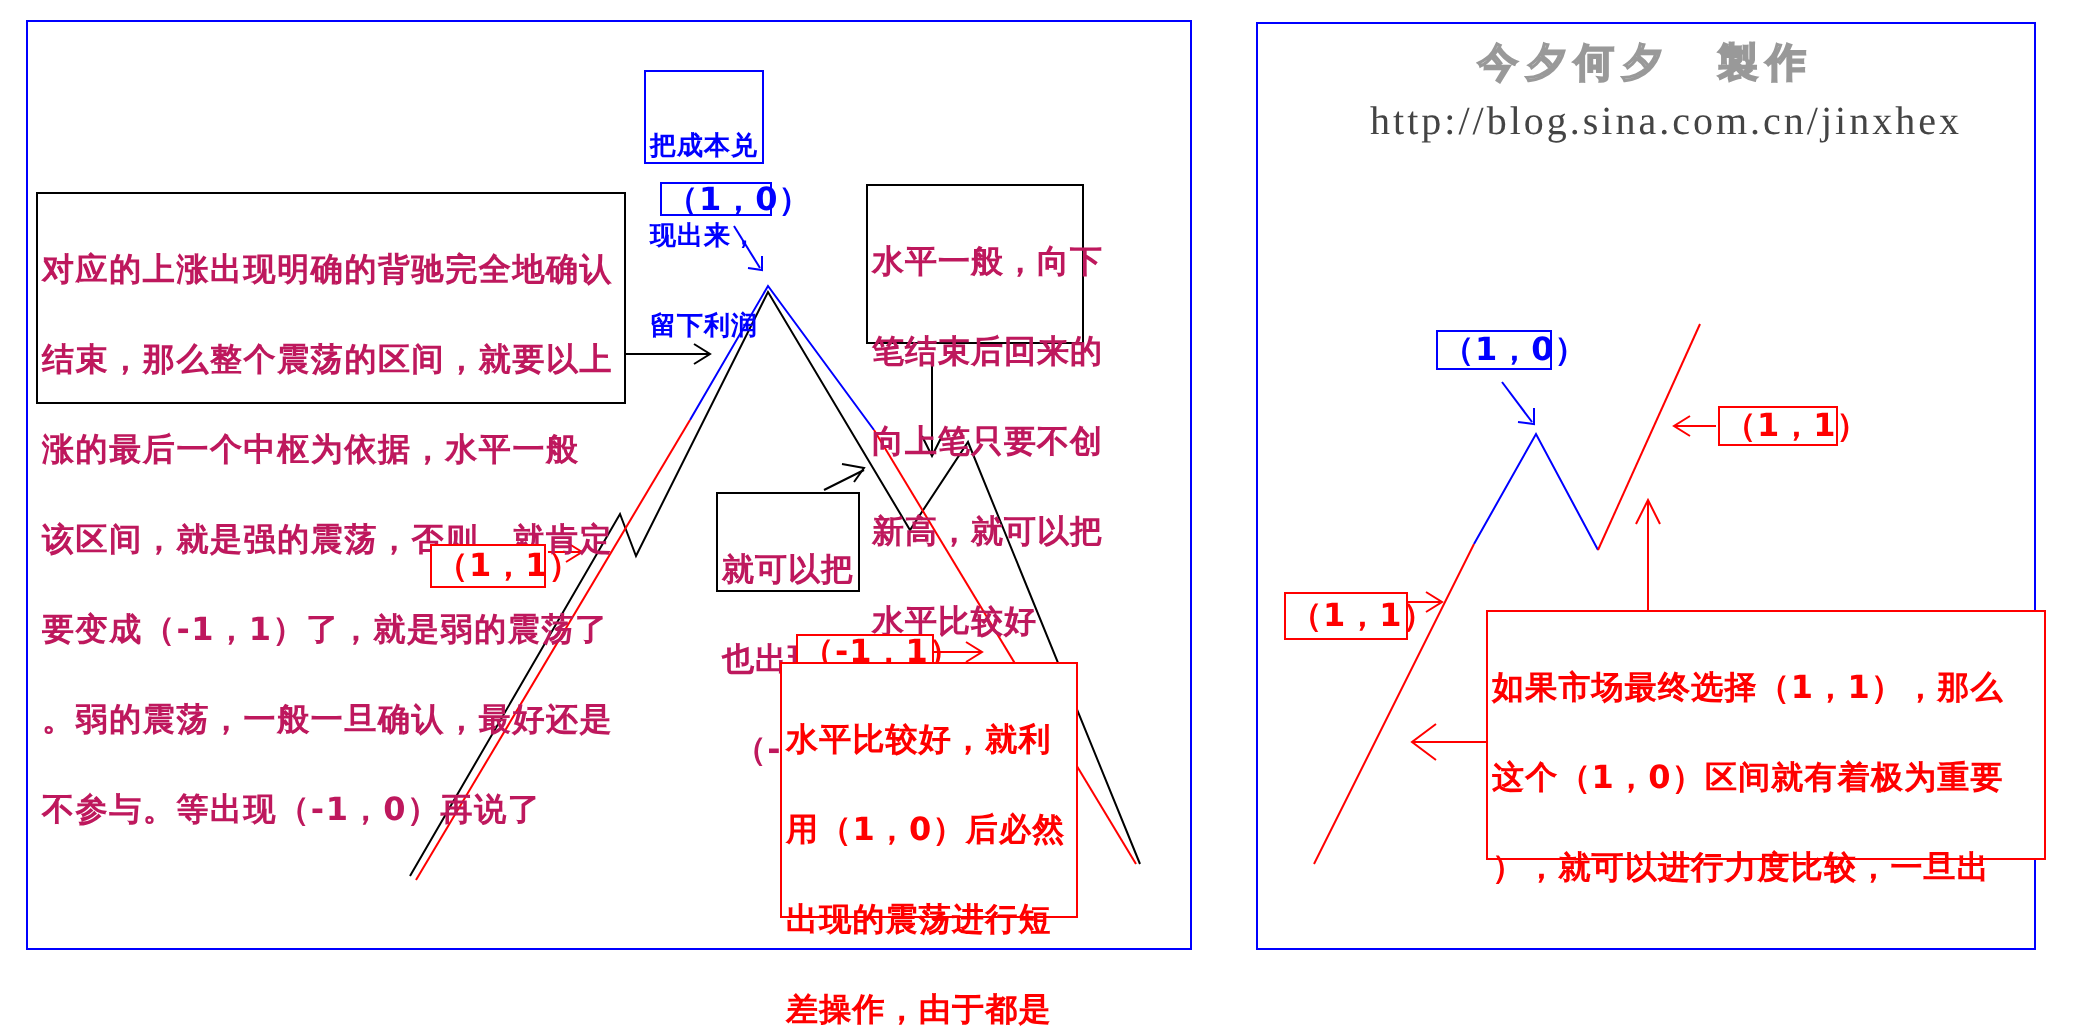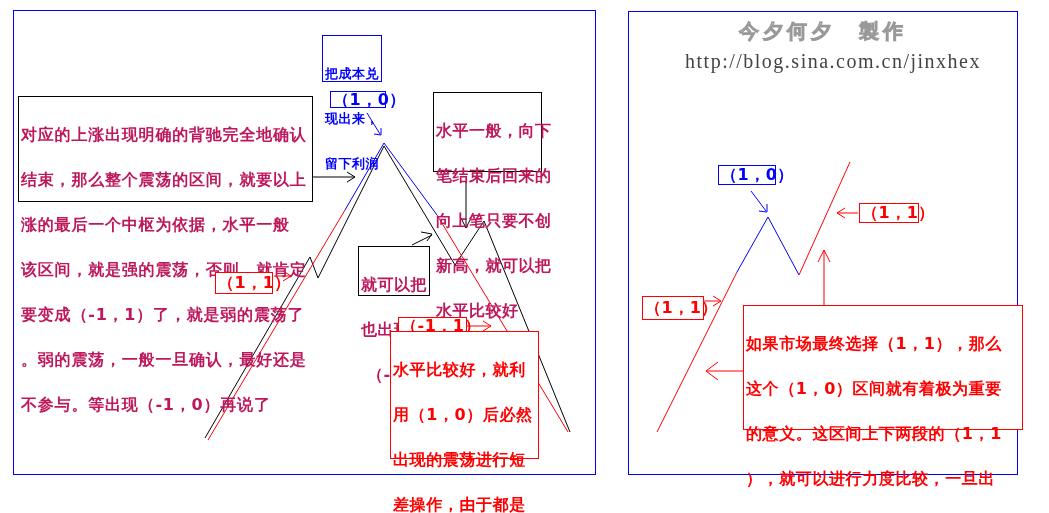--- a/index.html
+++ b/index.html
@@ -138,19 +138,18 @@
 <div class="wm-title">今夕何夕　製作</div>
 <div class="wm-url">http://blog.sina.com.cn/jinxhex</div>
 
 <div class="box blue" style="left:718px; top:165px; width:58px; height:20px; line-height:18px;">（1，0）</div>
 <div class="box red" style="left:859px; top:203px; width:60px; height:20px; line-height:18px;">（1，1）</div>
 <div class="box red" style="left:642px; top:296px; width:62px; height:24px; line-height:22px;">（1，1）</div>
 
 <div class="box red" style="left:743px; top:305px; width:280px; height:125px; letter-spacing:0.6px;">
   <span class="line">如果市场最终选择（1，1），那么</span>
   <span class="line">这个（1，0）区间就有着极为重要</span>
-  <span class="line">的意义。这区间上下两段的（1，1</span>
   <span class="line">），就可以进行力度比较，一旦出</span>
   
   
   
   
 </div>
 
 </body></html>

